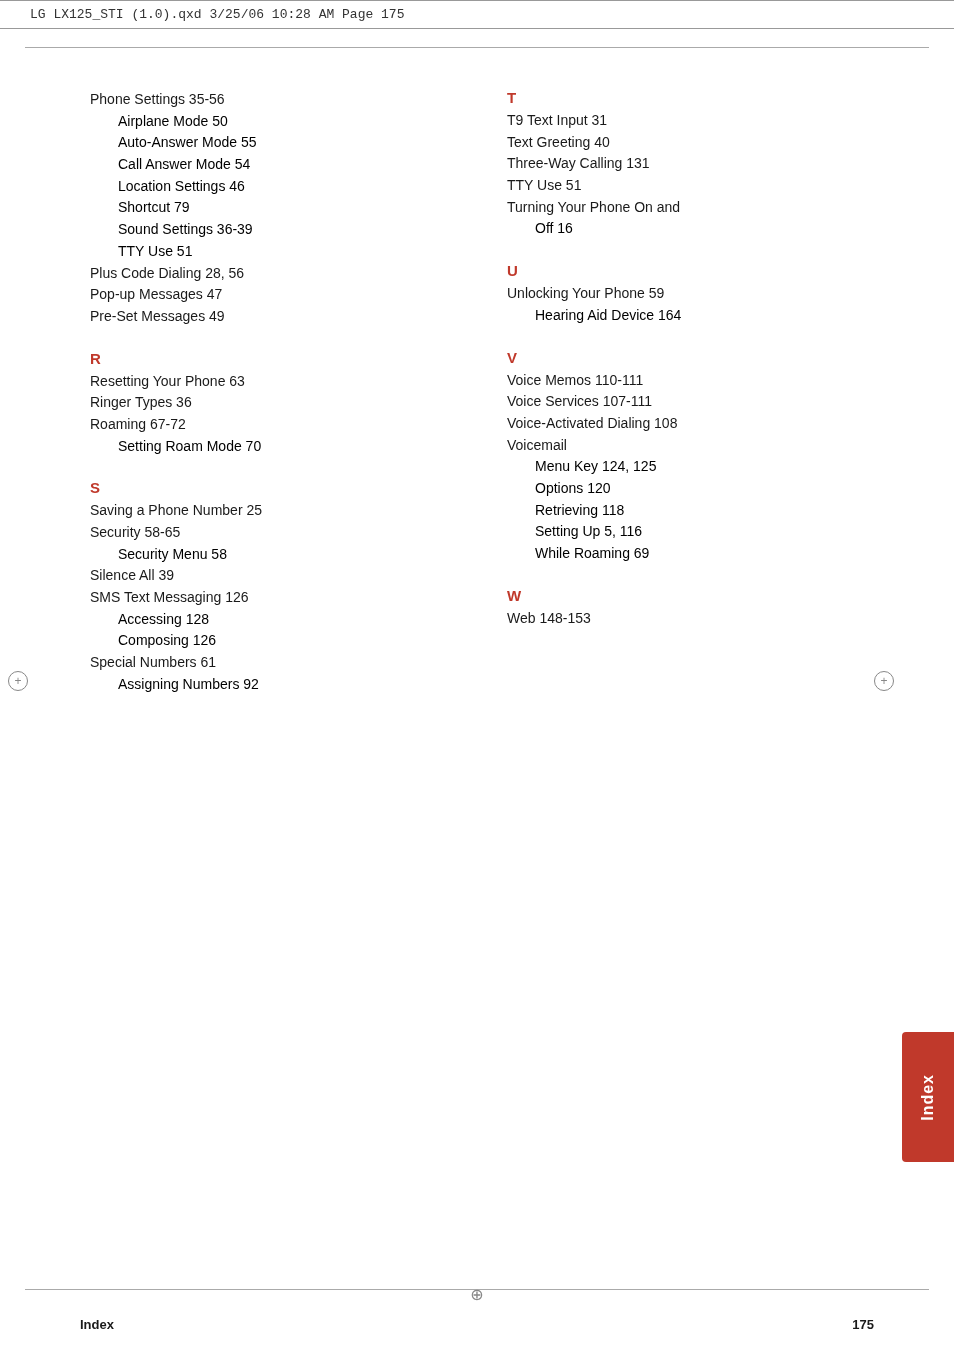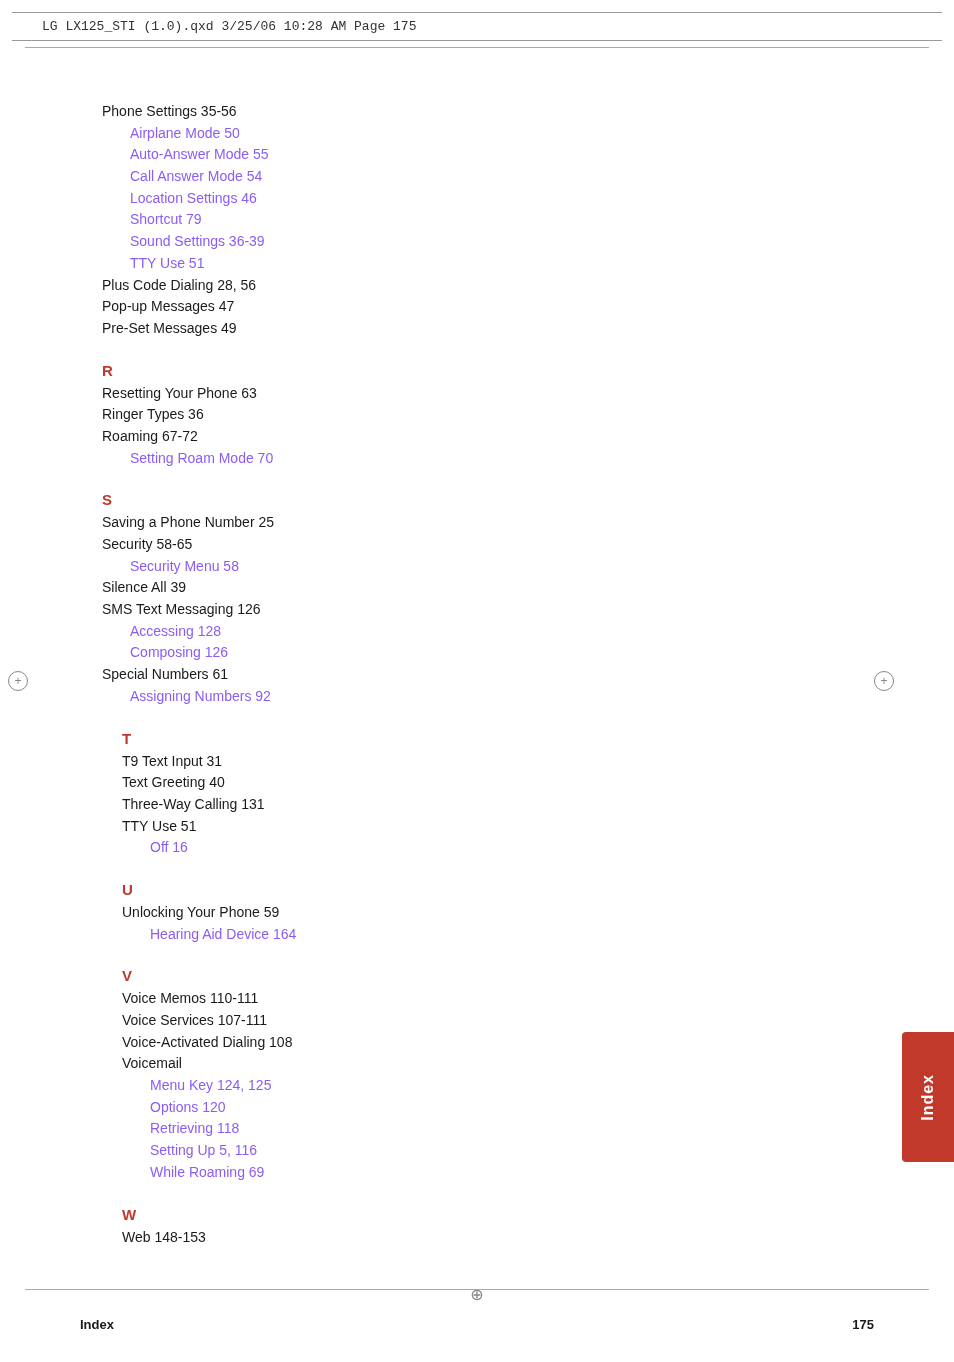--- a/index.html
+++ b/index.html
@@ -10,21 +10,21 @@
       background: #ffffff;
       font-family: 'Arial', 'Helvetica', sans-serif;
       position: relative;
       color: #1a1a1a;
     }
 
     .page-container {
       width: 954px;
       min-height: 1362px;
       position: relative;
-      padding: 12px;
+      padding: 0;
     }
 
     
     .header-bar {
       width: 100%;
       border-top: 1.5px solid #999;
       border-bottom: 1.5px solid #999;
       padding: 6px 30px;
       font-size: 13px;
       font-family: 'Courier New', monospace;
@@ -34,21 +34,20 @@
       justify-content: space-between;
       margin-bottom: 0;
     }
 
     
     .content-area {
       display: flex;
       padding: 50px 80px 80px 90px;
       gap: 0;
       margin-top: 10px;
-      flex-direction: column;
     }
 
     .col-left {
       flex: 1;
       padding-right: 30px;
     }
 
     .col-right {
       flex: 1;
       padding-left: 20px;
@@ -71,21 +70,21 @@
       font-size: 14px;
       line-height: 1.55;
       color: #1a1a1a;
       font-family: Arial, Helvetica, sans-serif;
     }
 
     .entry-indent {
       padding-left: 28px;
       font-size: 14px;
       line-height: 1.55;
-      color: #8b5cf6;
+      color: #000000;
       font-family: Arial, Helvetica, sans-serif;
     }
 
     
     .side-tab {
       position: absolute;
       right: 0;
       bottom: 200px;
       width: 52px;
       height: 130px;
@@ -250,20 +249,21 @@
     </div>
 
     <div class="col-right">
 
       <div class="index-section">
         <div class="section-letter">T</div>
         <div class="entry">T9 Text Input  31</div>
         <div class="entry">Text Greeting  40</div>
         <div class="entry">Three-Way Calling  131</div>
         <div class="entry">TTY Use  51</div>
+        <div class="entry">Turning Your Phone On and</div>
         <div class="entry-indent">Off  16</div>
       </div>
 
       <div class="index-section">
         <div class="section-letter">U</div>
         <div class="entry">Unlocking Your Phone  59</div>
         <div class="entry-indent">Hearing Aid Device  164</div>
       </div>
 
       <div class="index-section">

